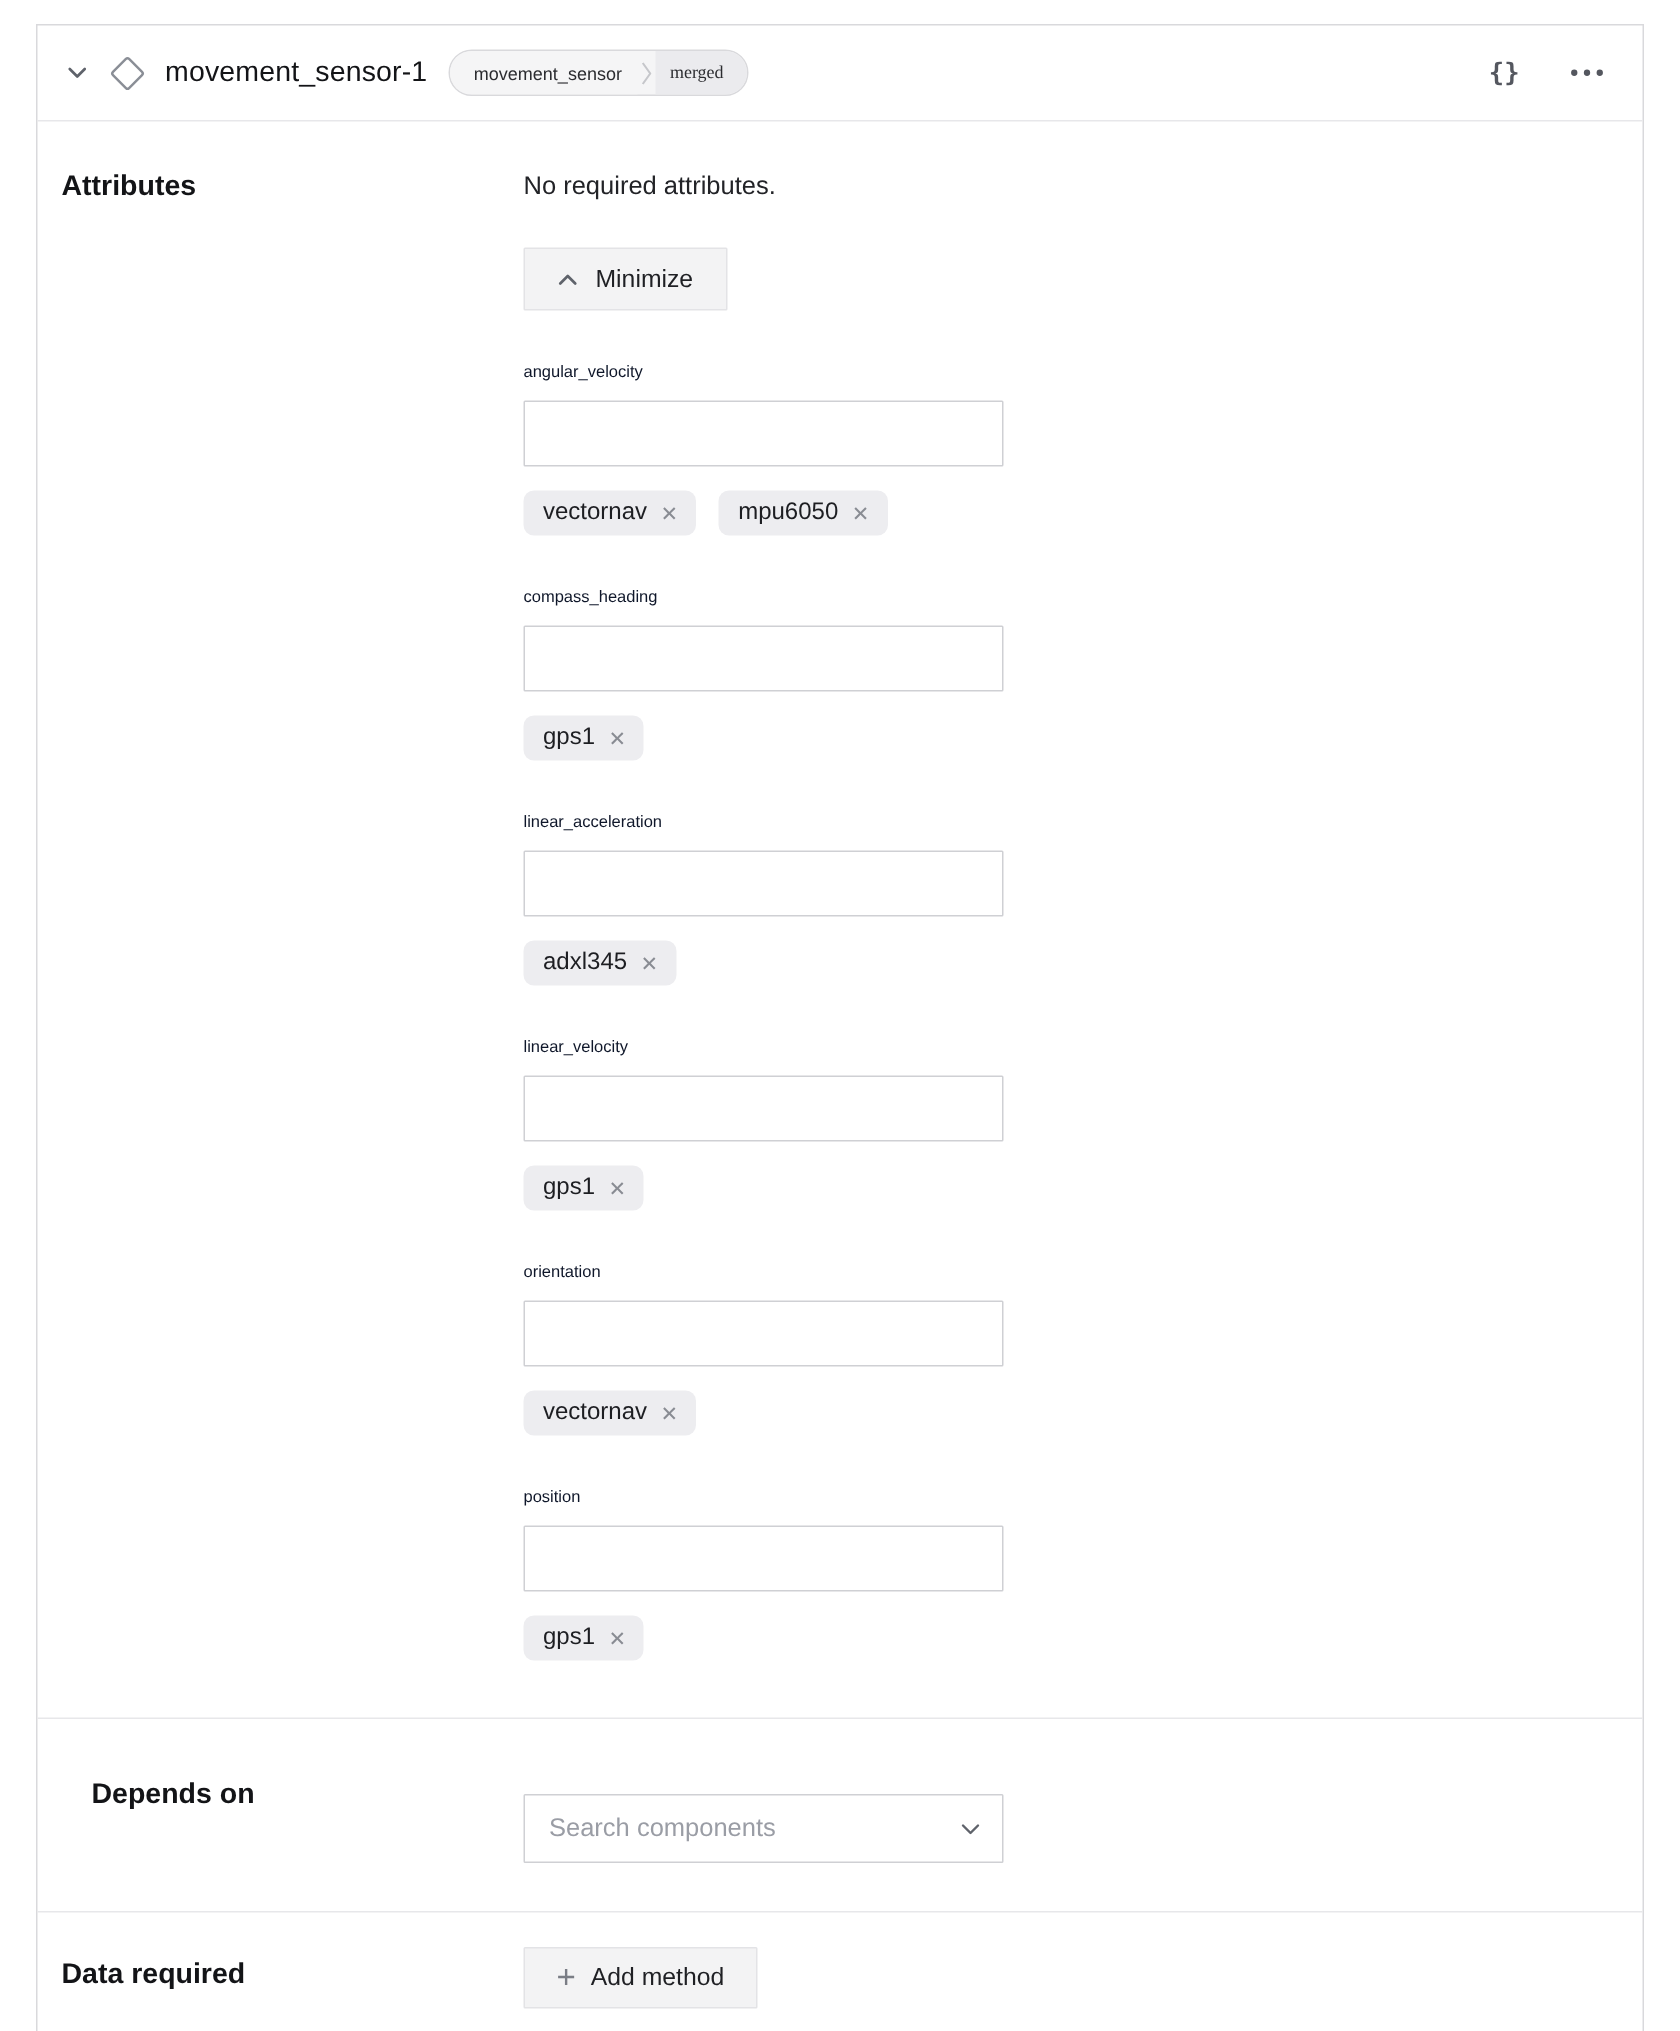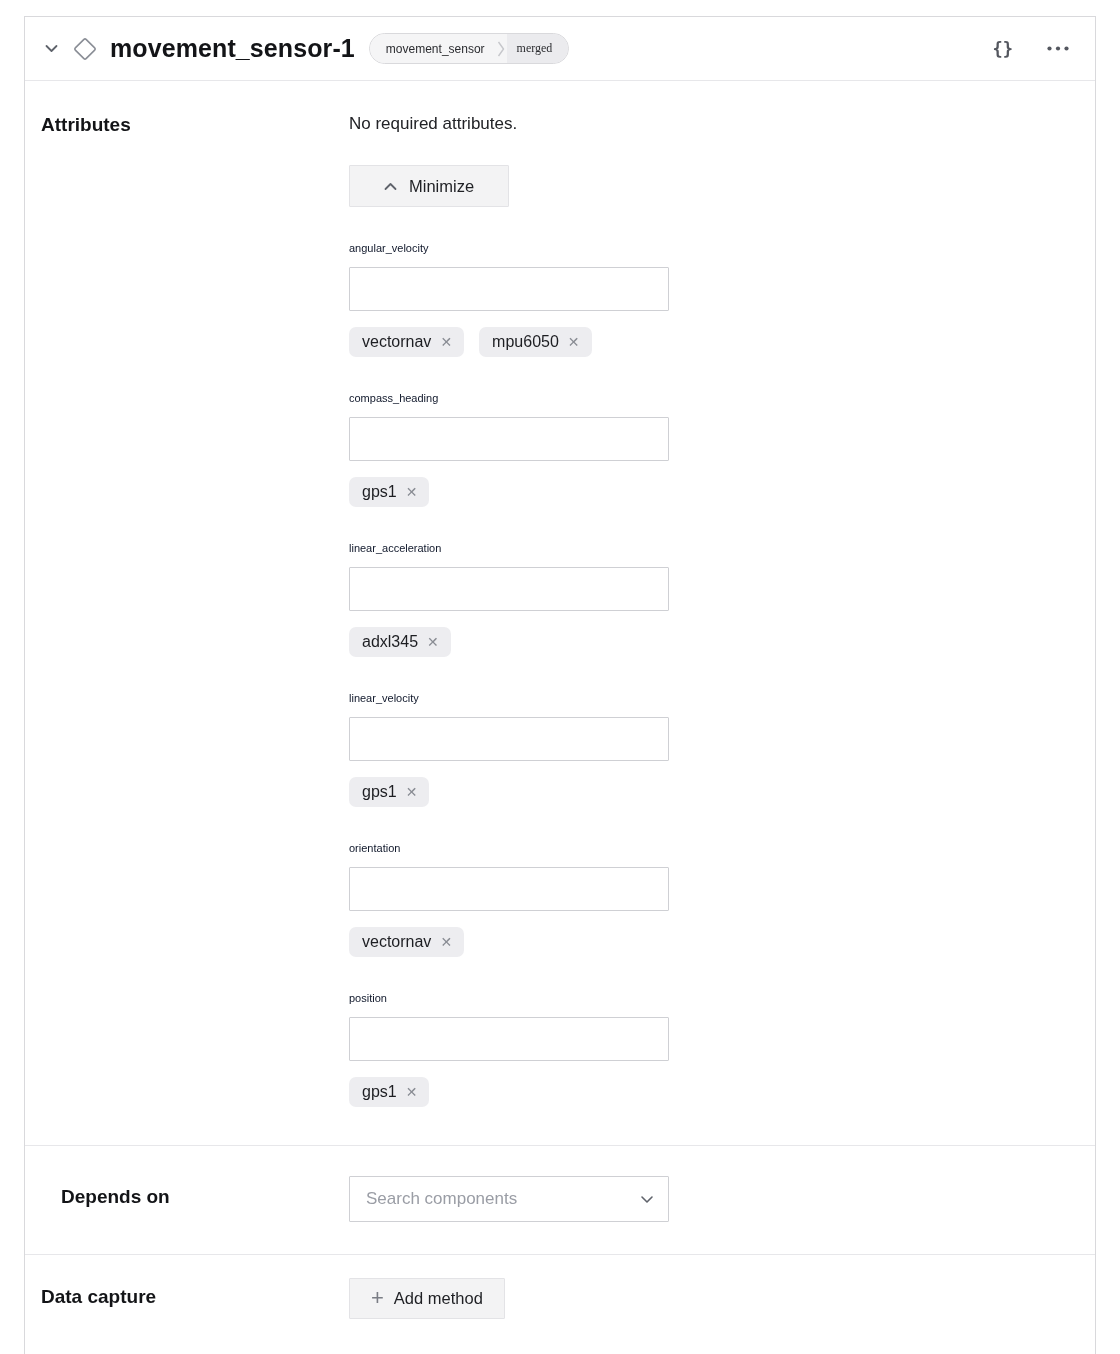--- a/index.html
+++ b/index.html
@@ -14,21 +14,21 @@
   
   .card-header {
     height: 64px; display: flex; align-items: center;
     padding: 0 20px 0 16px; border-bottom: 1px solid #e7e7ea;
   }
   .collapse-btn {
     background: none; border: none; cursor: pointer; padding: 4px;
     display: flex; align-items: center; justify-content: center;
   }
   .diamond-wrap { margin: 0 12px 0 10px; display: flex; align-items: center; }
-  .card-title { font-size: 25px; font-weight: 700; color: #131417; letter-spacing: .1px; }
+  .card-title { font-size: 19px; font-weight: 400; color: #131417; letter-spacing: .1px; }
 
   .type-pill {
     display: inline-flex; align-items: stretch; margin-left: 14px; height: 31px;
     border: 1px solid #d9d9dc; border-radius: 999px; overflow: hidden;
     font-size: 12px; color: #2b2c30; background: #f5f5f6;
   }
   .pill-seg { display: flex; align-items: center; }
   .pill-type { padding: 0 10px 0 16px; background: #f5f5f6; }
   .pill-chevron { display: flex; align-items: center; padding: 0 2px; }
   .pill-model { padding: 0 16px 0 10px; background: #ebebee; font-weight: 500; font-family: Liberation Serif, serif; }
@@ -46,21 +46,21 @@
   .section-label { font-size: 19px; font-weight: 700; color: #131417; }
 
   .attributes-section { padding-top: 32px; padding-bottom: 26px; }
   .attributes-section .section-label { padding-top: 1px; }
 
   .note { font-size: 17px; color: #222327; line-height: 22px; margin-bottom: 30px; }
 
   .gray-btn {
     display: inline-flex; align-items: center; gap: 12px; height: 42px;
     background: #f3f3f4; border: 1px solid #e3e3e6; cursor: pointer;
-    padding: 0 34px; font-family: "Liberation Sans", sans-serif;
+    padding: 0 22px; font-family: "Liberation Sans", sans-serif;
     font-size: 16.5px; color: #1f2024; border-radius: 1px;
   }
   .minimize-btn { margin-bottom: 30px; }
 
   .attr-field { margin-bottom: 30px; }
   .attr-field:last-child { margin-bottom: 12px; }
   .attr-label { font-size: 11px; color: #0f172a; line-height: 22px; margin-bottom: 8px; }
   .attr-input {
     width: 320px; height: 44px; border: 1px solid #cfd0d4; border-radius: 1px;
     background: #ffffff; font-family: "Liberation Sans", sans-serif; font-size: 16px;
@@ -76,20 +76,21 @@
     font-size: 14px; margin-left: 9px; padding: 0; line-height: 1;
     font-family: "Liberation Sans", sans-serif;
   }
 
   .depends-section { border-top: 1px solid #e7e7ea; padding-top: 30px; padding-bottom: 32px; align-items: start; }
   .depends-section .section-label { padding-top: 10px; margin-left: 20px; }
   .select-box {
     width: 320px; height: 46px; border: 1px solid #cfd0d4; border-radius: 1px;
     background: #ffffff; display: flex; align-items: center; padding: 0 14px 0 16px;
     cursor: pointer;
+    margin-top: 20px;
   }
   .select-placeholder { font-size: 17px; color: #9a9da5; flex: 1; }
 
   .capture-section { border-top: 1px solid #e7e7ea; padding-top: 23px; padding-bottom: 50px; align-items: start; }
   .capture-section .section-label { padding-top: 8px; }
   .plus-glyph { font-size: 22px; font-weight: 400; color: #7a7d85; line-height: 1; margin-top: -2px; }
   .add-method-btn { gap: 10px; height: 41px; padding: 0 21px; }
 
   svg { display: block; }
 </style>
@@ -230,21 +231,21 @@
         <span>
           <svg width="14" height="9" viewBox="0 0 14 9">
               <polyline points="2,2 7,7 12,2" fill="none" stroke="#5f636b" stroke-width="1.6" stroke-linecap="round" stroke-linejoin="round"></polyline>
             </svg>
         </span>
       </div>
     </div>
   </div>
 
   <div class="section capture-section">
-    <div class="section-label">Data capture</div>
+    <div class="section-label">Data required</div>
     <div>
       <button class="gray-btn add-method-btn">
         <span class="plus-glyph">+</span>
         <span>Add method</span>
       </button>
     </div>
   </div>
 
 </div>
 

